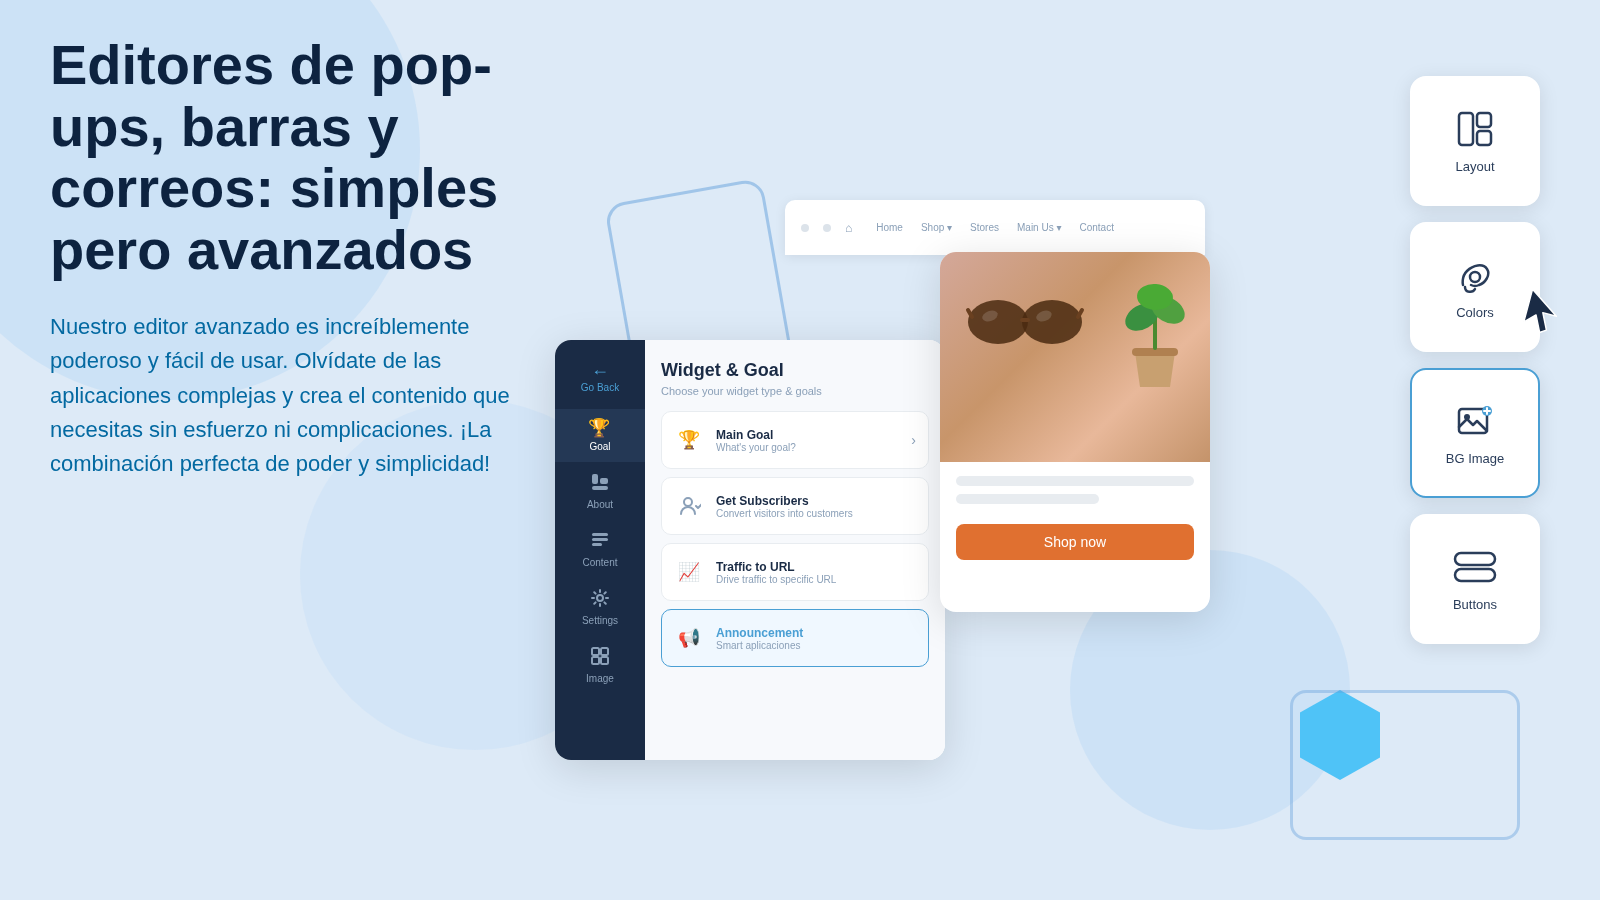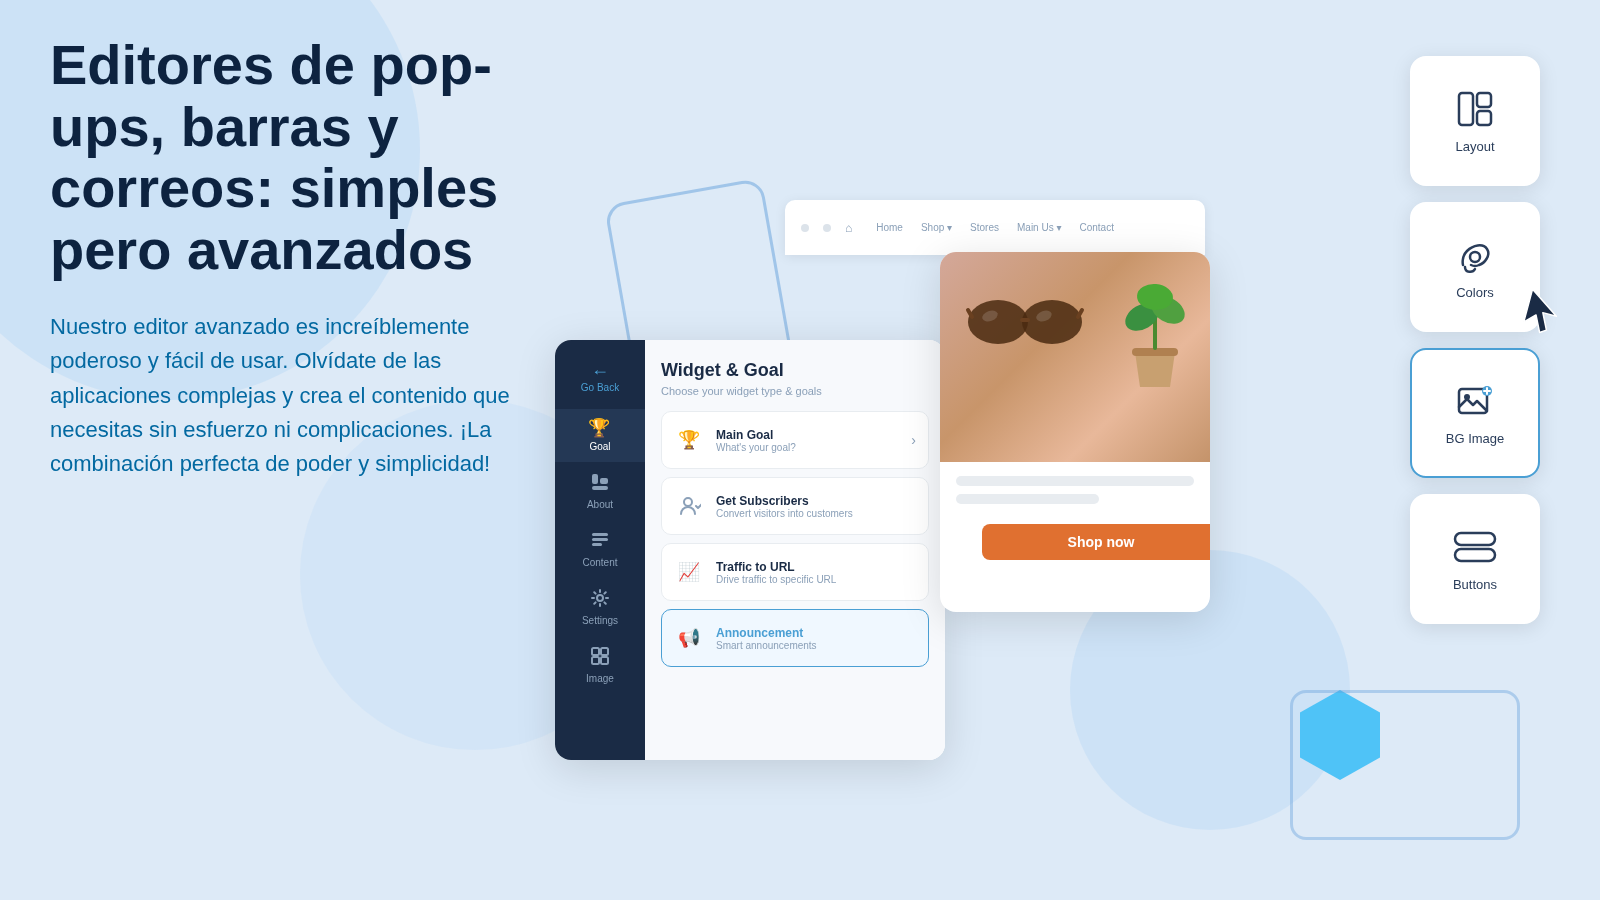--- a/index.html
+++ b/index.html
@@ -277,29 +277,28 @@
     .product-line.short { width: 60%; }
     .shop-now-btn {
       margin-top: 12px;
       background: #e07030;
       color: #fff;
       border: none;
       border-radius: 8px;
       padding: 10px 0;
       width: 100%;
       font-size: 14px;
-      font-weight: 700;
+      font-weight: 400;
       cursor: pointer;
-      margin-left: 26px;
     }
 
     
     .right-panel {
       position: absolute;
-      top: 56px;
+      top: 76px;
       right: 60px;
       display: flex;
       flex-direction: column;
       gap: 16px;
     }
     .panel-card {
       width: 130px;
       height: 130px;
       background: #fff;
       border-radius: 16px;
@@ -444,21 +443,21 @@
       <div class="goal-item-text">
         <div class="goal-item-name">Traffic to URL</div>
         <div class="goal-item-desc">Drive traffic to specific URL</div>
       </div>
     </div>
 
     <div class="goal-item selected">
       <div class="goal-item-icon">📢</div>
       <div class="goal-item-text">
         <div class="goal-item-name blue">Announcement</div>
-        <div class="goal-item-desc">Smart announcements</div>
+        <div class="goal-item-desc">Smart aplicaciones</div>
       </div>
     </div>
   </div>
 </div>
 
 <div class="product-card">
   <div class="product-image">
 
     <svg class="sunglasses-svg" width="130" height="90" viewBox="0 0 130 90">
 

